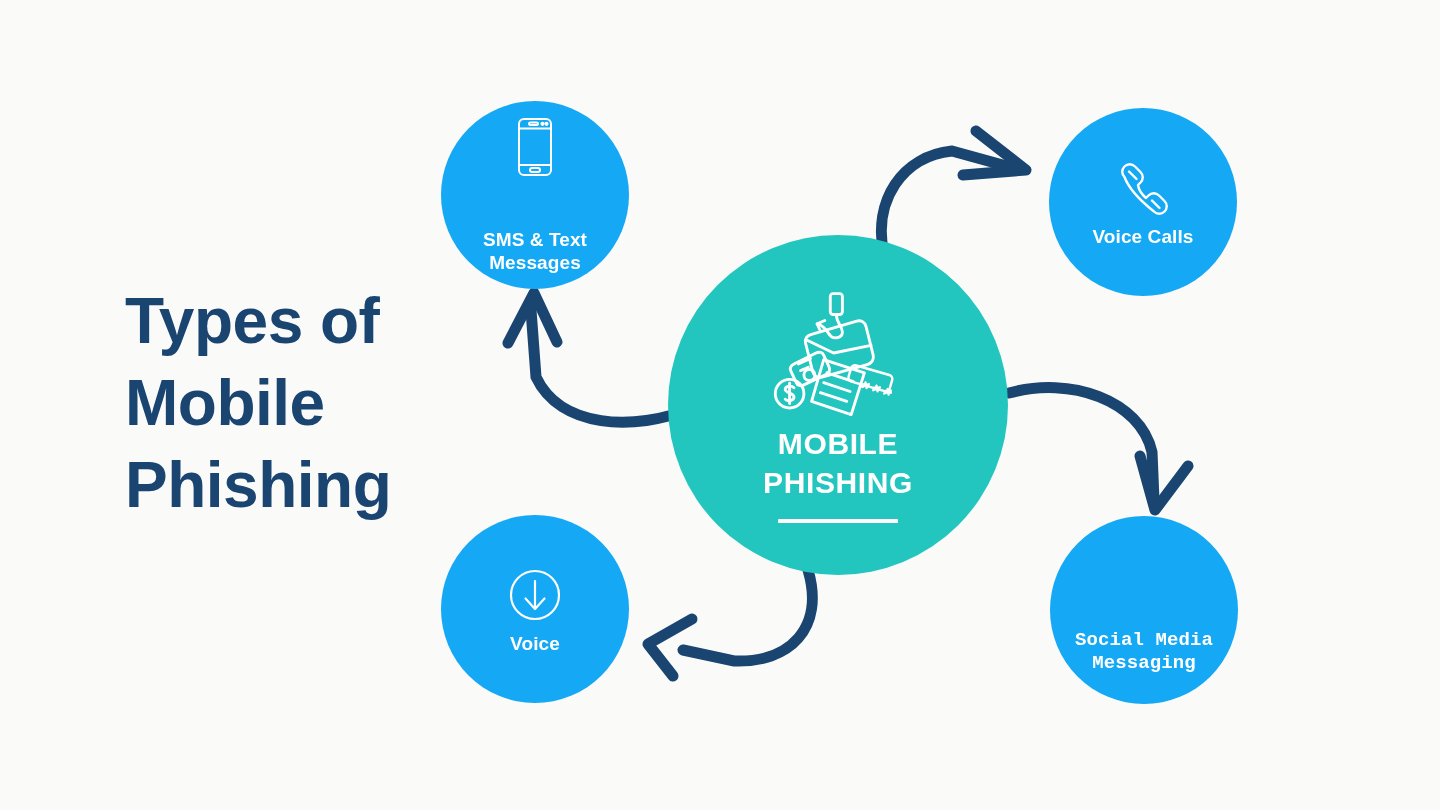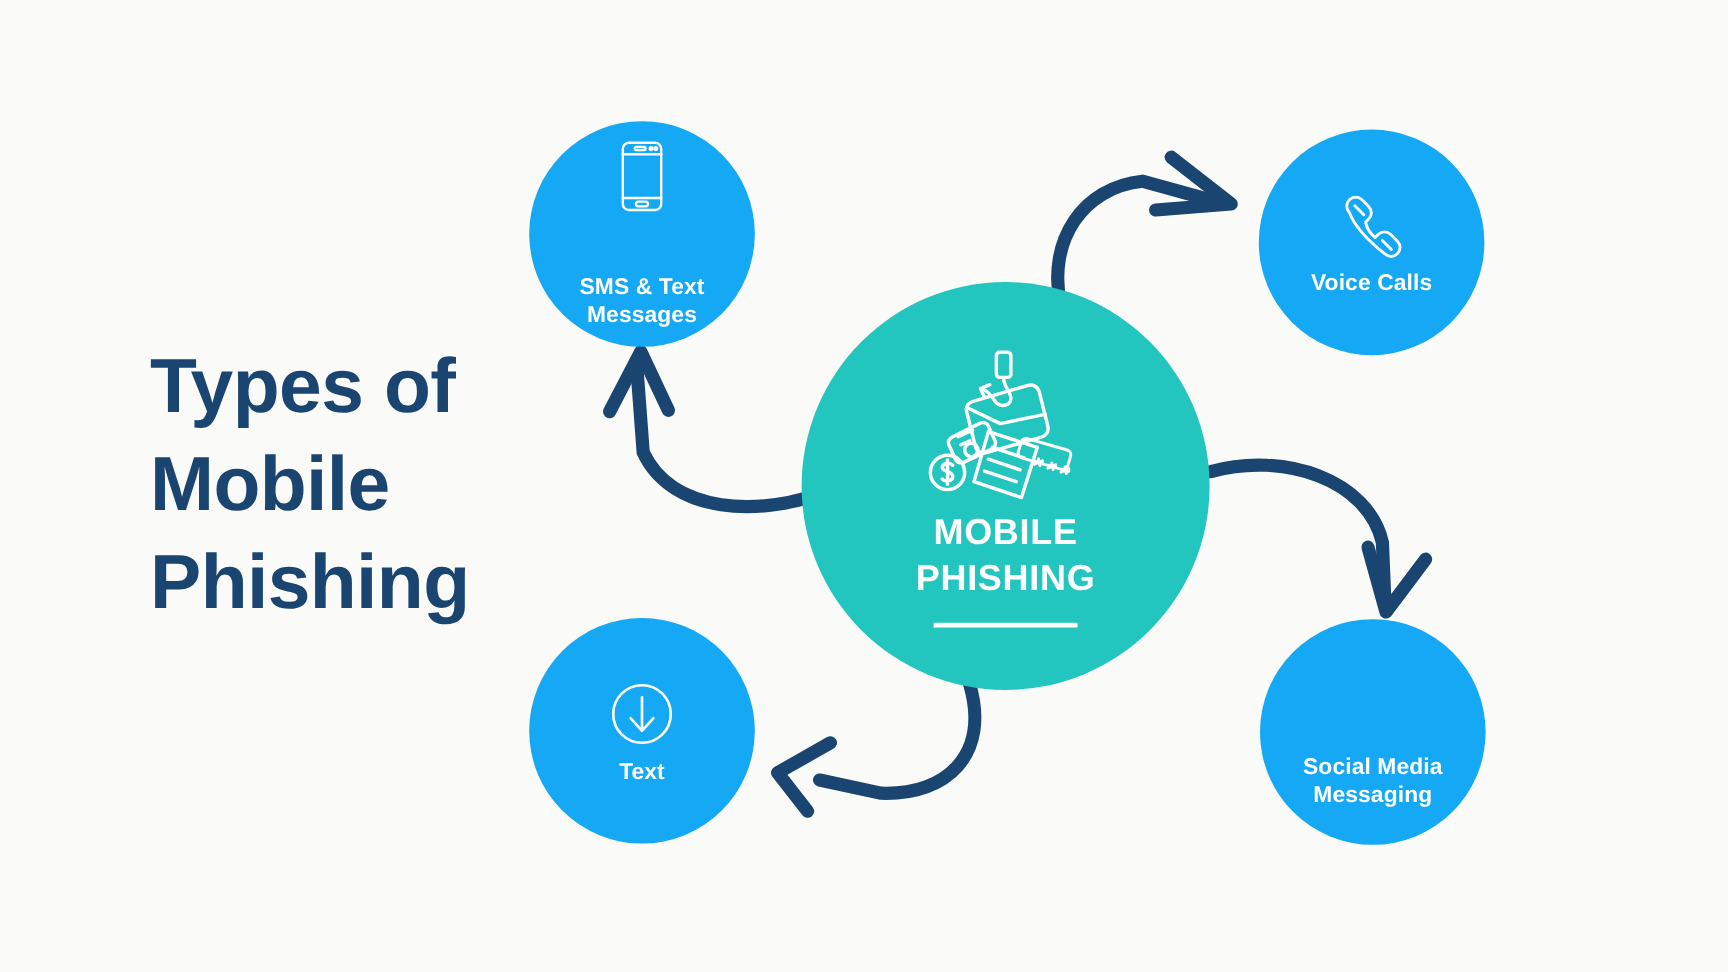--- a/index.html
+++ b/index.html
@@ -73,21 +73,21 @@
     line-height: 1.2;
     letter-spacing: 0.1px;
     white-space: pre-line;
   }
   .node-spoke.no-icon .spoke-label {
     margin-top: 84px;
   }
 
   #node-sms   { left: 441px; top: 101px; gap: 44px; }
   #node-voice { left: 1049px; top: 108px; }
-  #node-social{ left: 1050px; top: 516px; }
+  #node-social{ left: 1050px; top: 516px; font-family: Liberation Mono, monospace; }
   #node-apps  { left: 441px; top: 515px; }
 
   .node-center {
     left: 668px;
     top: 235px;
     width: 340px;
     height: 340px;
     background: #23c6be;
   }
   .center-icon {
@@ -247,16 +247,16 @@
   <div class="node node-spoke" id="node-apps">
 
     <svg class="spoke-icon" viewBox="0 0 64 64">
       <g fill="none" stroke="#ffffff" stroke-width="2.2" stroke-linecap="round" stroke-linejoin="round">
         <circle cx="32" cy="32" r="24"></circle>
         <line x1="32" y1="18" x2="32" y2="45"></line>
         <path d="M 22.5 35.5 L 32 46 L 41.5 35.5"></path>
       </g>
     </svg>
 
-    <div class="spoke-label">Text</div>
+    <div class="spoke-label">Voice</div>
   </div>
 
 </div>
 
 </body></html>

